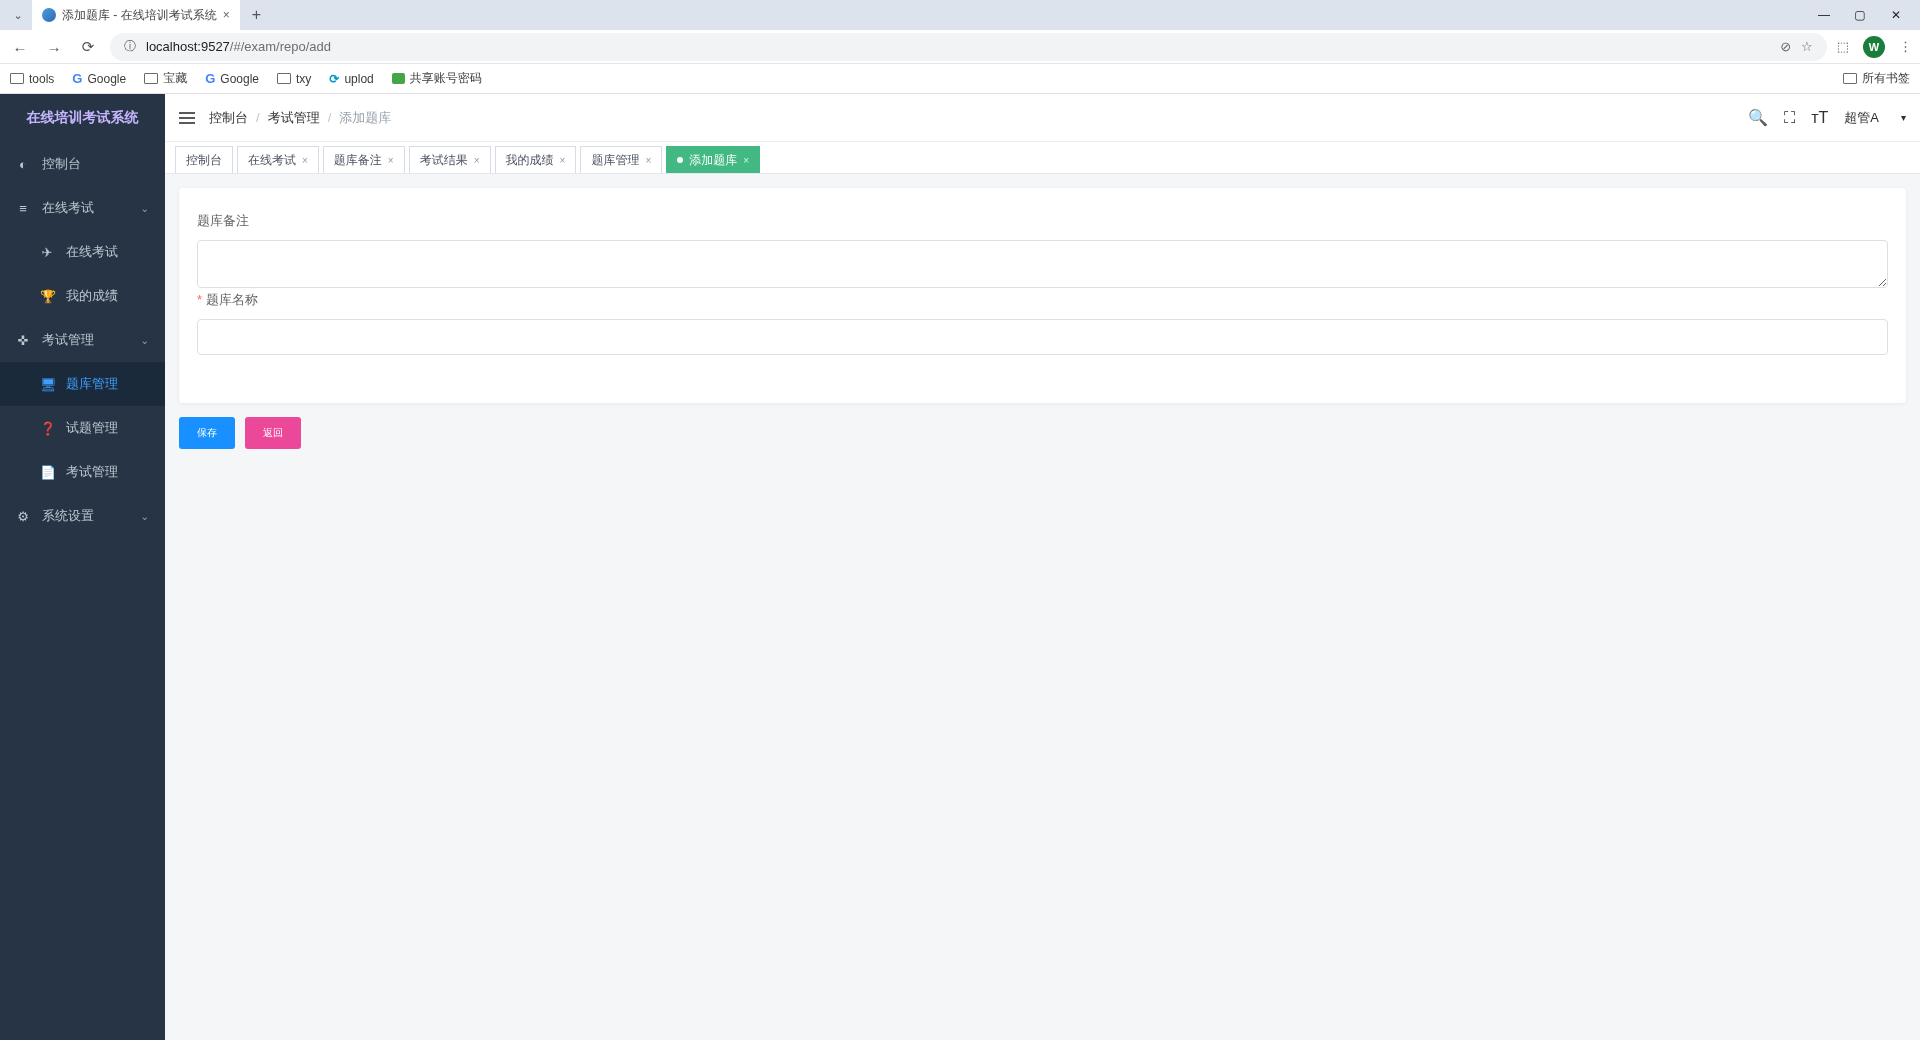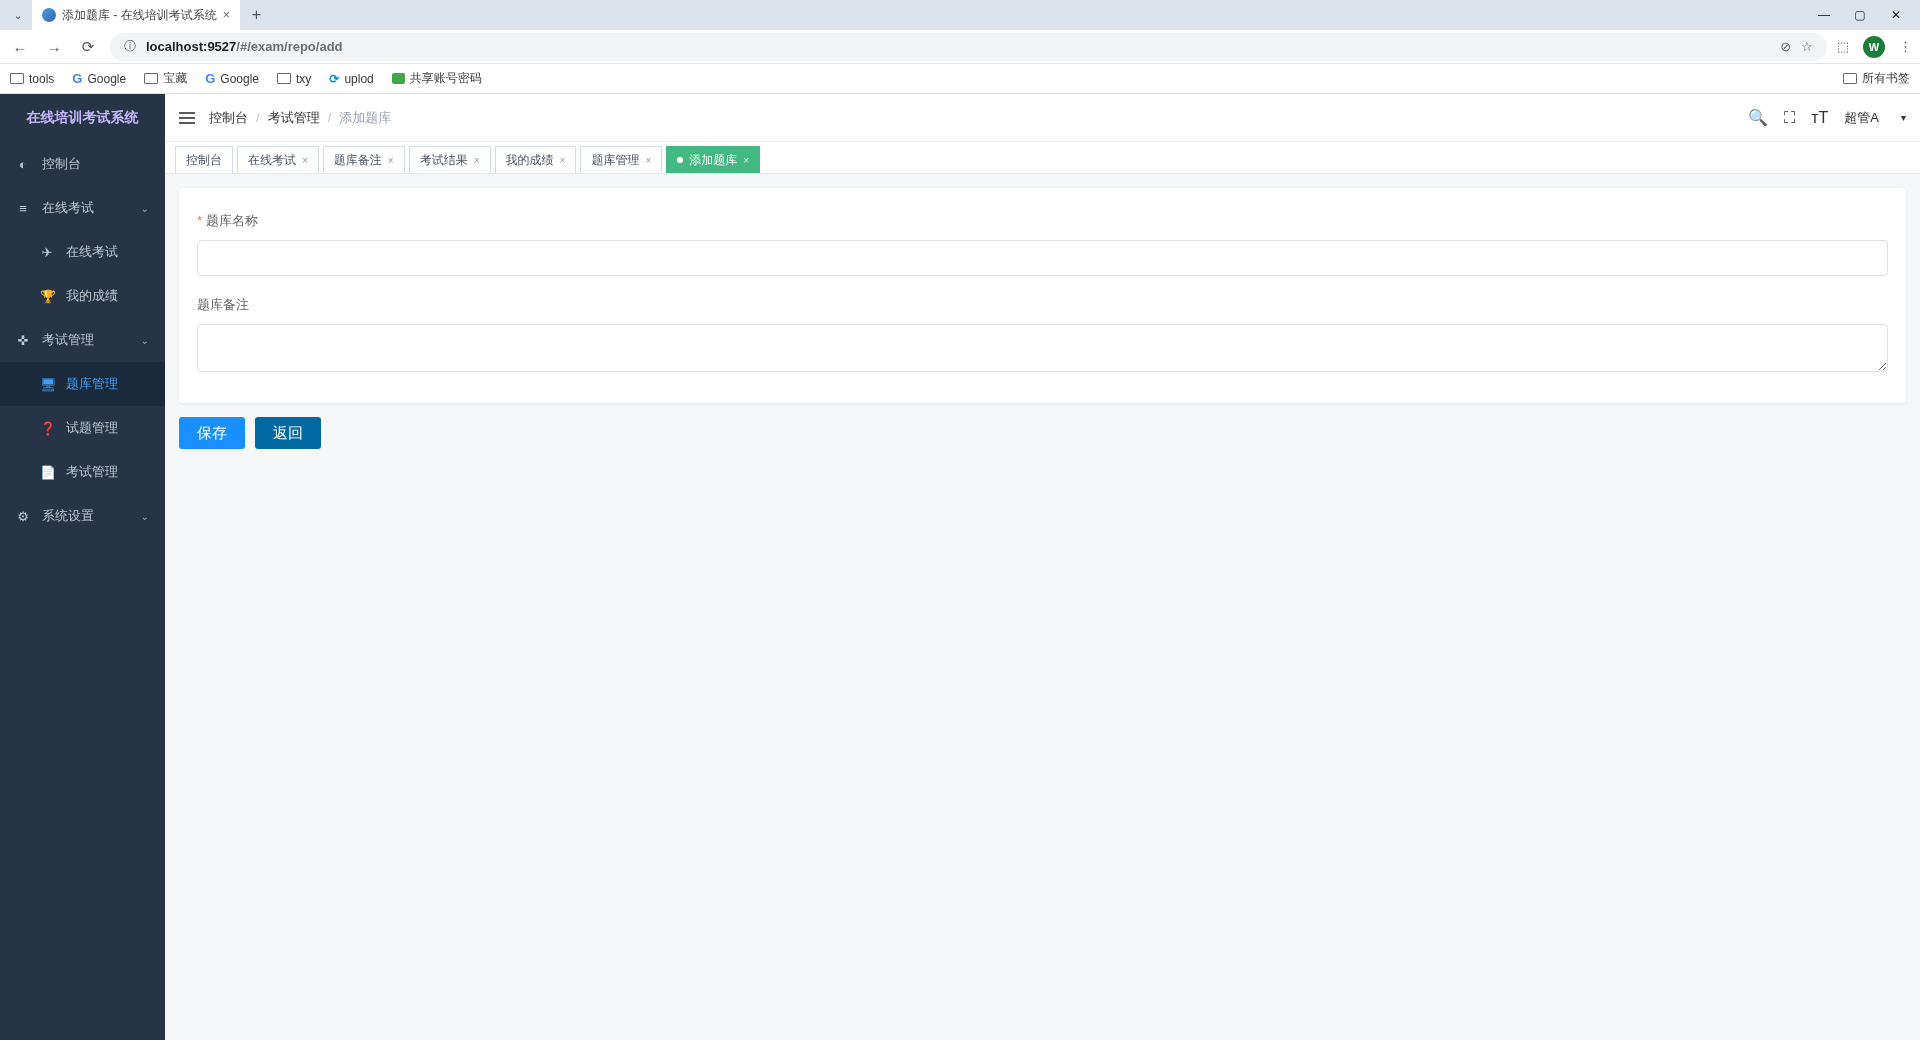--- a/index.html
+++ b/index.html
@@ -13,21 +13,21 @@
 .favicon { width: 14px; height: 14px; border-radius: 50%; background: linear-gradient(135deg,#4a9de0,#316ab0); }
 .tab-close { color: #666; font-size: 12px; margin-left: auto; }
 .new-tab { color: #555; font-size: 16px; padding: 0 8px; }
 .win-controls { margin-left: auto; display: flex; gap: 24px; color: #222; font-size: 12px; padding-right: 10px; }
 .win-controls span { width: 12px; text-align: center; }
 
 .addr-bar { height: 34px; background: #fff; display: flex; align-items: center; padding: 0 8px; gap: 10px; border-bottom: 1px solid #e5e5e5; }
 .nav-btn { width: 24px; color: #555; font-size: 15px; text-align: center; }
 .url-pill { flex: 1; background: #f1f3f4; border-radius: 16px; height: 28px; display: flex; align-items: center; padding: 0 14px; gap: 10px; font-size: 13px; color: #5f6368; }
 .url-pill .info { font-size: 12px; }
-.url-text { color: #202124; font-weight: bold; }
+.url-text { color: #202124; }
 .url-text .muted { color: #6f6f6f; }
 .addr-right { display: flex; align-items: center; gap: 14px; color: #555; }
 .avatar-chip { width: 22px; height: 22px; border-radius: 50%; background: #1b7d3a; color: #fff; display: flex; align-items: center; justify-content: center; font-size: 11px; font-weight: bold; }
 
 .bookmarks-bar { height: 30px; background: #fff; display: flex; align-items: center; padding: 0 10px; gap: 18px; font-size: 12px; color: #3c3c3c; border-bottom: 1px solid #e0e0e0; }
 .bm-item { display: flex; align-items: center; gap: 5px; }
 .bm-folder { width: 14px; height: 11px; border: 1px solid #6b6b6b; border-radius: 1px; }
 .bm-g { font-weight: bold; font-size: 13px; }
 .bm-g .b { color:#4285f4;}
 .bm-cloud { color:#0099cc; font-weight:bold; }
@@ -65,23 +65,23 @@
 
 .content { padding: 14px; }
 .form-card { background: #fff; border-radius: 4px; box-shadow: 0 1px 4px rgba(0,0,0,.06); padding: 24px 18px 28px; }
 .form-row { margin-bottom: 20px; }
 .form-label { font-size: 13px; color: #606266; margin-bottom: 10px; display: block; }
 .form-label .req { color: #f56c6c; margin-right: 4px; }
 .el-input { width: 100%; height: 36px; border: 1px solid #dcdfe6; border-radius: 4px; padding: 0 12px; font-size: 13px; color: #606266; background: #fff; }
 .el-textarea { width: 100%; min-height: 42px; border: 1px solid #dcdfe6; border-radius: 4px; padding: 8px 12px; font-size: 13px; color: #606266; resize: vertical; font-family: inherit; }
 
 .btn-row { margin-top: 14px; display: flex; gap: 10px; align-items: center; }
-.btn { height: 32px; padding: 0 18px; border-radius: 3px; font-size: 15px; border: none; cursor: pointer; }
+.btn { height: 32px; padding: 0 18px; border-radius: 3px; font-size: 10px; border: none; cursor: pointer; }
 .btn-primary { background: #1890ff; color: #fff; }
-.btn-default { background: #0369a1; color: #fff; }
+.btn-default { background: #ec4899; color: #fff; }
 
 .watermark { position: fixed; top: 94px; left: 0; right: 0; bottom: 0; pointer-events: none; z-index: 0; }
 .wm-grid { position: absolute; inset: 0; display: grid; grid-template-columns: repeat(7, 1fr); grid-auto-rows: 100px; }
 .wm-cell { display: flex; align-items: center; justify-content: center; color: #b5b5b5; font-size: 20px; opacity: .45; }
 .wm-red { position: absolute; top: 310px; left: 50%; transform: translateX(-50%); color: #cc2b21; font-size: 30px; font-family: "SimSun", serif; letter-spacing: 1px; }
 
 .app, .browser-chrome, .addr-bar, .bookmarks-bar { position: relative; z-index: 1; }
 .form-card, .topbar, .tabs-row, .sidebar { position: relative; z-index: 2; }
 .content { position: relative; z-index: 2; }
 </style>
@@ -331,28 +331,28 @@
         </div>
       <div class="ptab active">
           <span class="dot"></span>
           <span>添加题库</span>
           <span class="tx">×</span>
         </div>
     </div>
 
     <div class="content">
       <div class="form-card">
+        <div class="form-row" style="margin-bottom:0;">
+          <label class="form-label">题库备注</label>
+          <textarea class="el-textarea" style=""></textarea>
+        </div>
         <div class="form-row">
           <label class="form-label"><span class="req">*</span><span>题库名称</span></label>
           <input class="el-input" value="" style="">
         </div>
-        <div class="form-row" style="margin-bottom:0;">
-          <label class="form-label">题库备注</label>
-          <textarea class="el-textarea" style=""></textarea>
-        </div>
       </div>
       <div class="btn-row">
         <button class="btn btn-primary">保存</button>
         <button class="btn btn-default">返回</button>
       </div>
     </div>
   </div>
 </div>
 
 </body></html>

